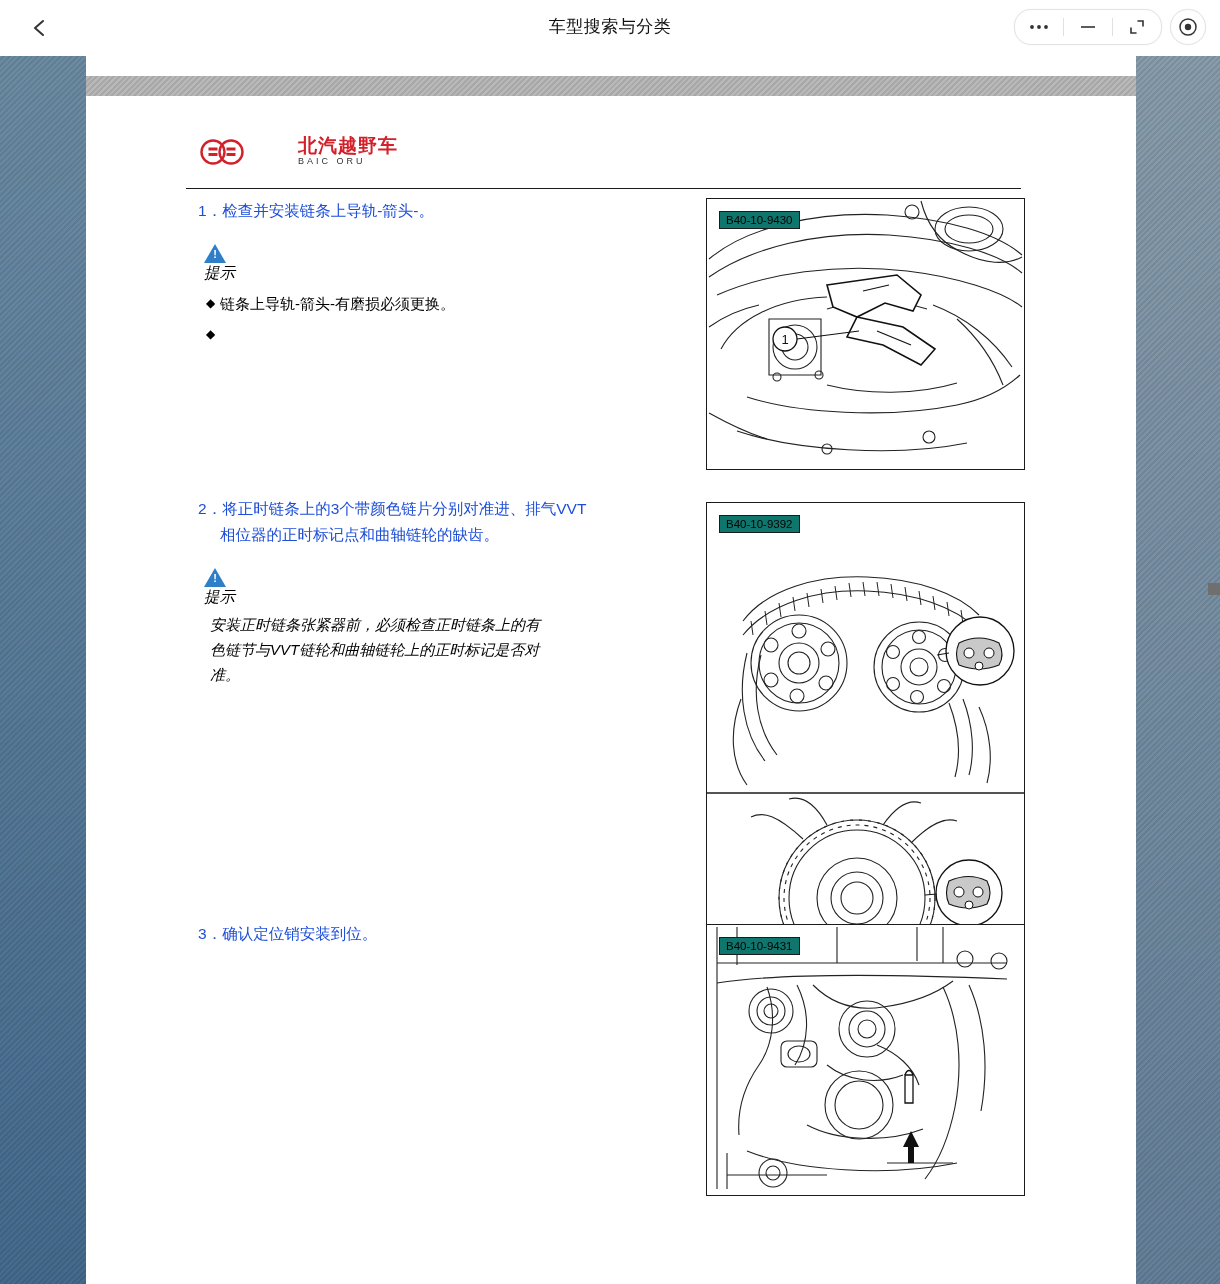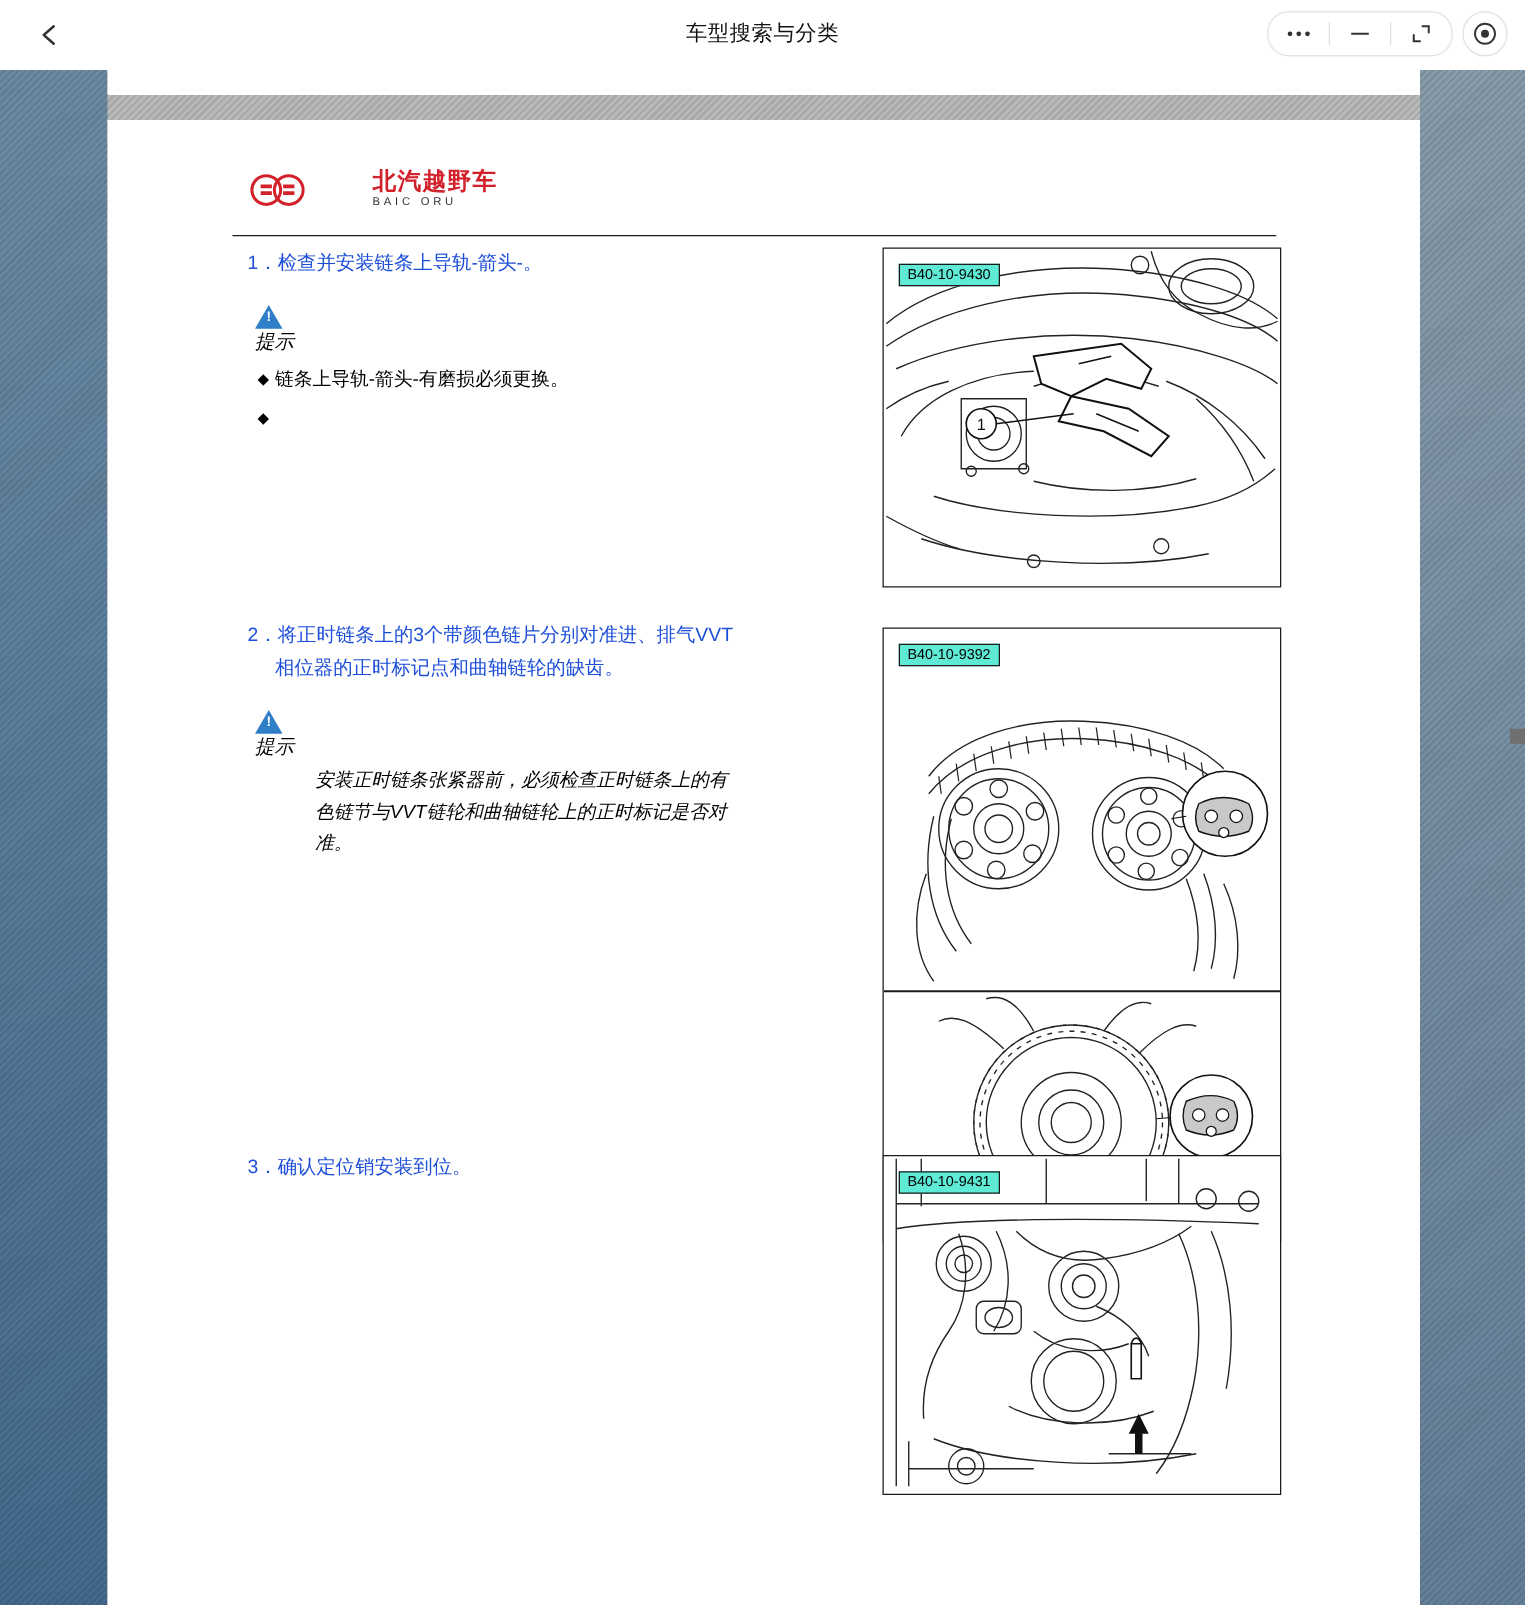--- a/index.html
+++ b/index.html
@@ -223,36 +223,35 @@
     font-size: 12px;
     line-height: 31px;
   }
   .italic-note {
     position: absolute;
     font-size: 15px;
     font-style: italic;
     color: #000;
     line-height: 25px;
     width: 400px;
-    margin-left: 42px;
   }
 
   
   .fig {
     position: absolute;
     border: 1.5px solid #1b1b1b;
     background: #fff;
     overflow: hidden;
   }
   .fig-code {
     position: absolute;
     left: 12px;
     top: 12px;
     border: 1px solid #1b1b1b;
-    background: #5eead4;
+    background: #0f766e;
     font-size: 11.5px;
     padding: 2px 6px;
     font-family: "Liberation Sans", sans-serif;
     color: #000;
     z-index: 5;
   }
   .fig svg { display: block; }
 </style>
 </head>
 <body>

